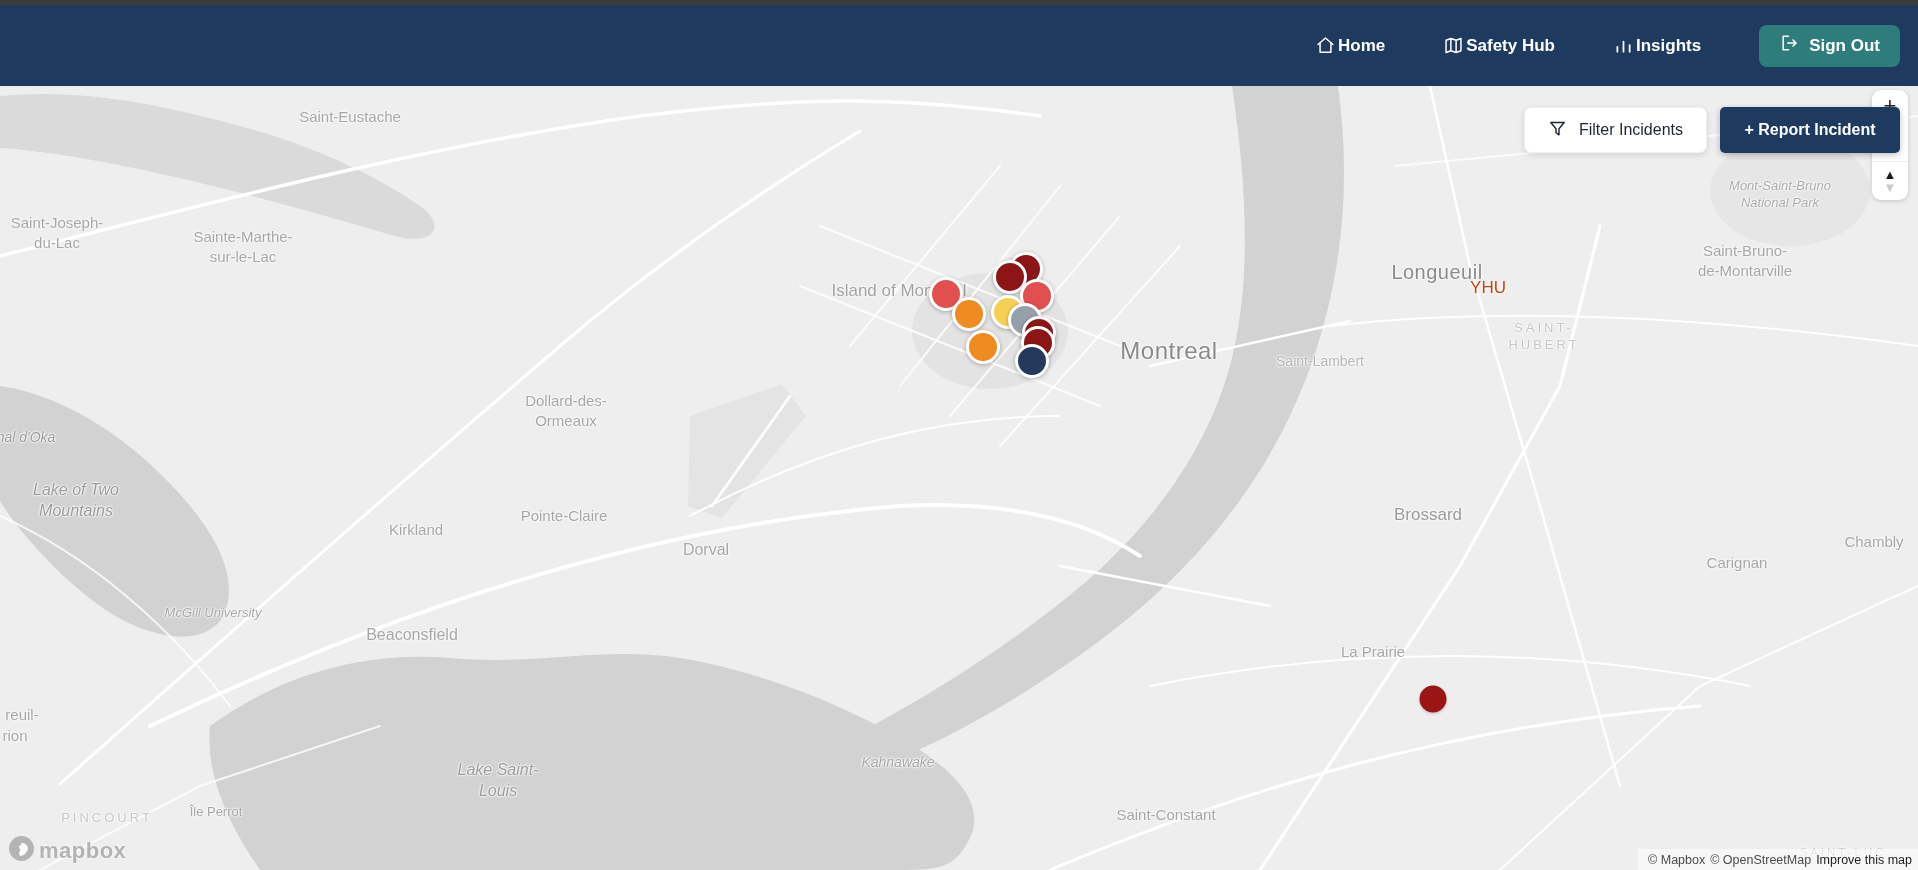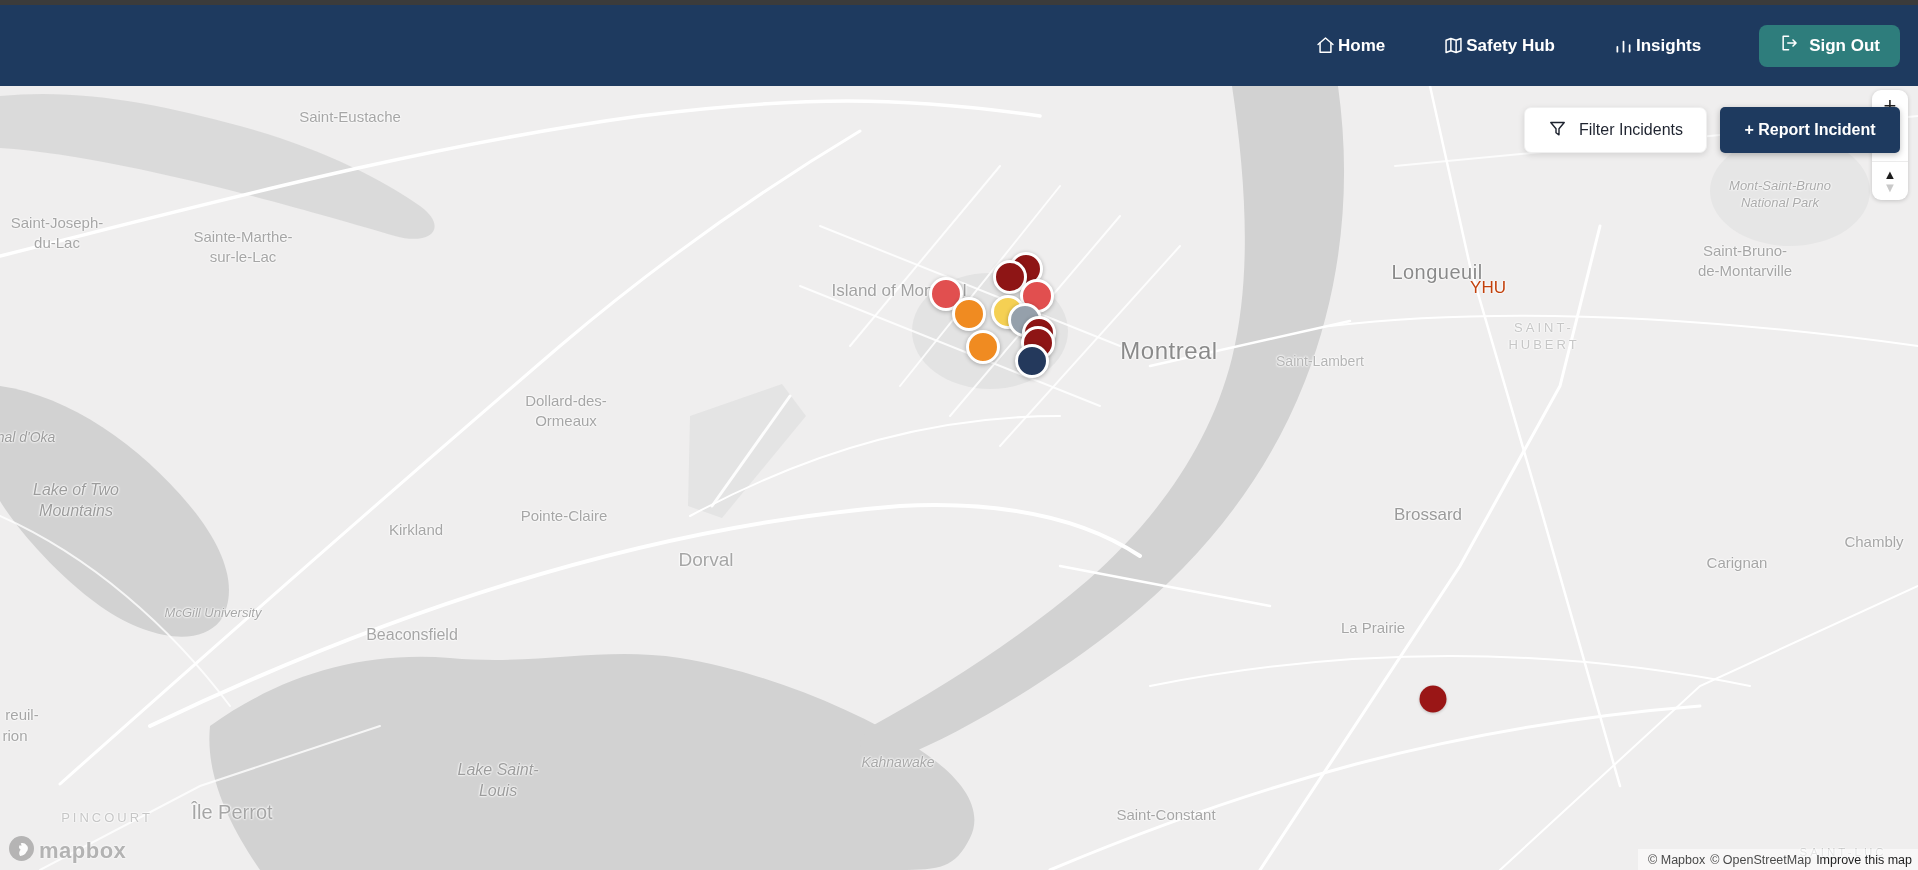--- a/index.html
+++ b/index.html
@@ -187,34 +187,34 @@
       <div class="map-label kind-city" style="left: 566px; top: 324px; font-size: 15px;">
         <div>Dollard-des-</div>
         <div>Ormeaux</div>
       </div>
       <div class="map-label kind-city" style="left: 564px; top: 430px; font-size: 15px;">
         <div>Pointe-Claire</div>
       </div>
       <div class="map-label kind-city" style="left: 416px; top: 444px; font-size: 15px;">
         <div>Kirkland</div>
       </div>
-      <div class="map-label kind-city" style="left: 706px; top: 474px; font-size: 19px;">
+      <div class="map-label kind-city" style="left: 706px; top: 464px; font-size: 16px;">
         <div>Dorval</div>
       </div>
       <div class="map-label kind-city" style="left: 412px; top: 549px; font-size: 16px;">
         <div>Beaconsfield</div>
       </div>
       <div class="map-label kind-water" style="left: 213px; top: 527px; font-size: 13px; color: rgb(168, 168, 168);">
         <div>McGill University</div>
       </div>
       <div class="map-label kind-water" style="left: 498px; top: 695px; font-size: 16px;">
         <div>Lake Saint-</div>
         <div>Louis</div>
       </div>
-      <div class="map-label kind-city" style="left: 232px; top: 726px; font-size: 20px;">
+      <div class="map-label kind-city" style="left: 216px; top: 726px; font-size: 13px;">
         <div>Île Perrot</div>
       </div>
       <div class="map-label kind-zone" style="left: 107px; top: 732px; font-size: 13px;">
         <div>PINCOURT</div>
       </div>
       <div class="map-label kind-city" style="left: 22px; top: 629px; font-size: 15px;">
         <div>reuil-</div>
       </div>
       <div class="map-label kind-city" style="left: 15px; top: 650px; font-size: 15px;">
         <div>rion</div>
@@ -254,21 +254,21 @@
       </div>
       <div class="map-label kind-city" style="left: 1428px; top: 429px; font-size: 17px; color: rgb(154, 154, 154);">
         <div>Brossard</div>
       </div>
       <div class="map-label kind-city" style="left: 1737px; top: 477px; font-size: 15px;">
         <div>Carignan</div>
       </div>
       <div class="map-label kind-city" style="left: 1874px; top: 456px; font-size: 15px;">
         <div>Chambly</div>
       </div>
-      <div class="map-label kind-city" style="left: 1373px; top: 542px; font-size: 15px;">
+      <div class="map-label kind-city" style="left: 1373px; top: 566px; font-size: 15px;">
         <div>La Prairie</div>
       </div>
       <div class="map-label kind-zone" style="left: 1843px; top: 766px; font-size: 11.5px;">
         <div>SAINT-LUC</div>
       </div>
     </div>
   <div>
       <div class="marker" style="left: 946px; top: 208px; width: 28px; height: 28px; background: rgb(225, 79, 79);"></div>
       <div class="marker" style="left: 1026px; top: 183px; width: 28px; height: 28px; background: rgb(142, 21, 21);"></div>
       <div class="marker" style="left: 1010px; top: 191px; width: 28px; height: 28px; background: rgb(142, 21, 21);"></div>

